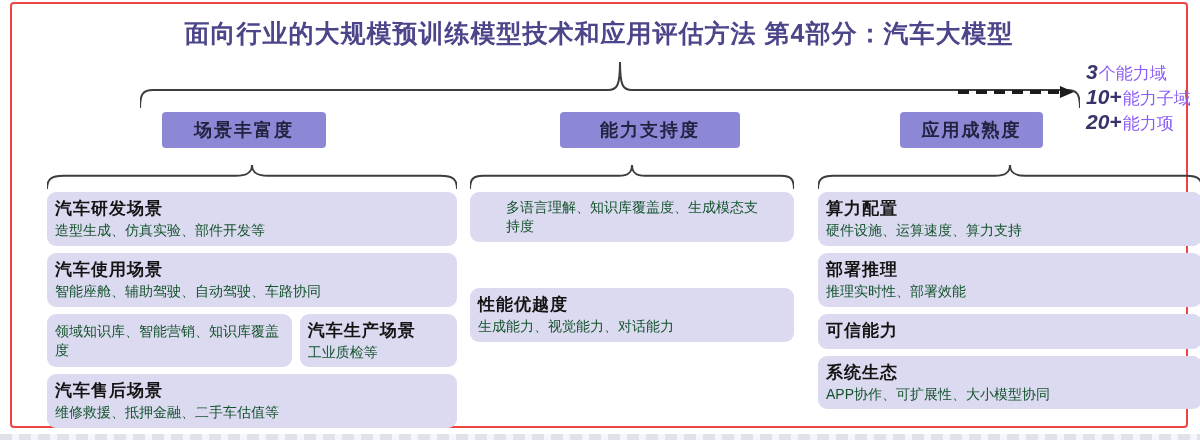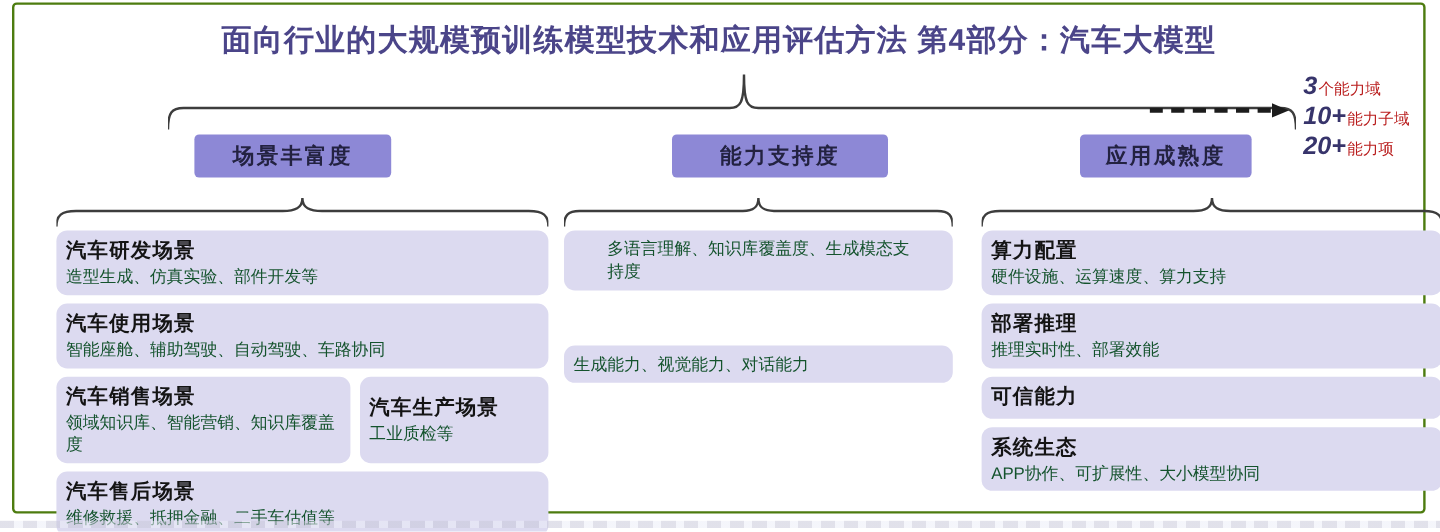--- a/index.html
+++ b/index.html
@@ -3,38 +3,38 @@
 <meta charset="utf-8">
 <style>
   html,body{margin:0;padding:0;}
   body{
     width:1200px;height:443px;position:relative;overflow:hidden;
     background:#ffffff;
     font-family:"Liberation Sans","DejaVu Sans",sans-serif;
   }
   .panel{
     position:absolute;left:10px;top:2px;width:1178px;height:426px;
-    background:#ffffff;border:2px solid #4d7c0f;border-radius:4px;
+    background:#ffffff;border:2px solid #ef4444;border-radius:4px;
     box-sizing:border-box;
   }
   .main-title{
     position:absolute;left:0;top:13px;width:100%;
     text-align:center;font-size:25px;font-weight:bold;color:#4b4589;
     letter-spacing:1px;
   }
   .big-brace{position:absolute;left:128px;top:56px;width:940px;height:50px;}
   .col-brace{position:absolute;top:161px;height:24px;}
   .brace-1{left:35px;width:410px;}
   .brace-2{left:458px;width:324px;}
   .brace-3{left:806px;width:384px;}
   .dashed-arrow{position:absolute;left:946px;top:80px;width:120px;height:16px;}
   .stats{position:absolute;left:1074px;top:55px;width:124px;}
   .stat-row{height:25px;line-height:25px;white-space:nowrap;}
   .stat-num{font-size:21px;font-weight:bold;font-style:italic;color:#37346b;}
-  .stat-label{font-size:13px;color:#b91c1c;margin-left:1px;margin-top:41px;}
+  .stat-label{font-size:17px;color:#8b5cf6;margin-left:1px;margin-top:41px;}
   .col-header{
     position:absolute;top:108px;height:36px;line-height:36px;
     background:#8d88d6;border-radius:4px;text-align:center;
     font-size:18px;font-weight:bold;color:#232241;letter-spacing:2px;
   }
   .header-1{left:150px;width:164px;}
   .header-2{left:548px;width:180px;}
   .header-3{left:888px;width:143px;}
   .column{position:absolute;top:188px;}
   .col-1{left:35px;width:410px;}
@@ -109,21 +109,20 @@
       </div>
     </div>
     <div class="row">
       <div class="box">
         <div class="box-title">汽车使用场景</div>
         <div class="box-desc">智能座舱、辅助驾驶、自动驾驶、车路协同</div>
       </div>
     </div>
     <div class="row">
       <div class="box box-sales">
-        <div class="box-title">汽车销售场景</div>
         <div class="box-desc">领域知识库、智能营销、知识库覆盖度</div>
       </div>
       <div class="box box-production">
         <div class="box-title">汽车生产场景</div>
         <div class="box-desc">工业质检等</div>
       </div>
     </div>
     <div class="row">
       <div class="box">
         <div class="box-title">汽车售后场景</div>
@@ -133,20 +132,21 @@
   </div>
 
   <div class="column col-2">
     <div class="row">
       <div class="box">
         <div class="box-desc desc-narrow">多语言理解、知识库覆盖度、生成模态支持度</div>
       </div>
     </div>
     <div class="row gap-tall">
       <div class="box">
+        <div class="box-title">性能优越度</div>
         <div class="box-desc">生成能力、视觉能力、对话能力</div>
       </div>
     </div>
   </div>
 
   <div class="column col-3">
     <div class="row">
       <div class="box">
         <div class="box-title">算力配置</div>
         <div class="box-desc">硬件设施、运算速度、算力支持</div>

